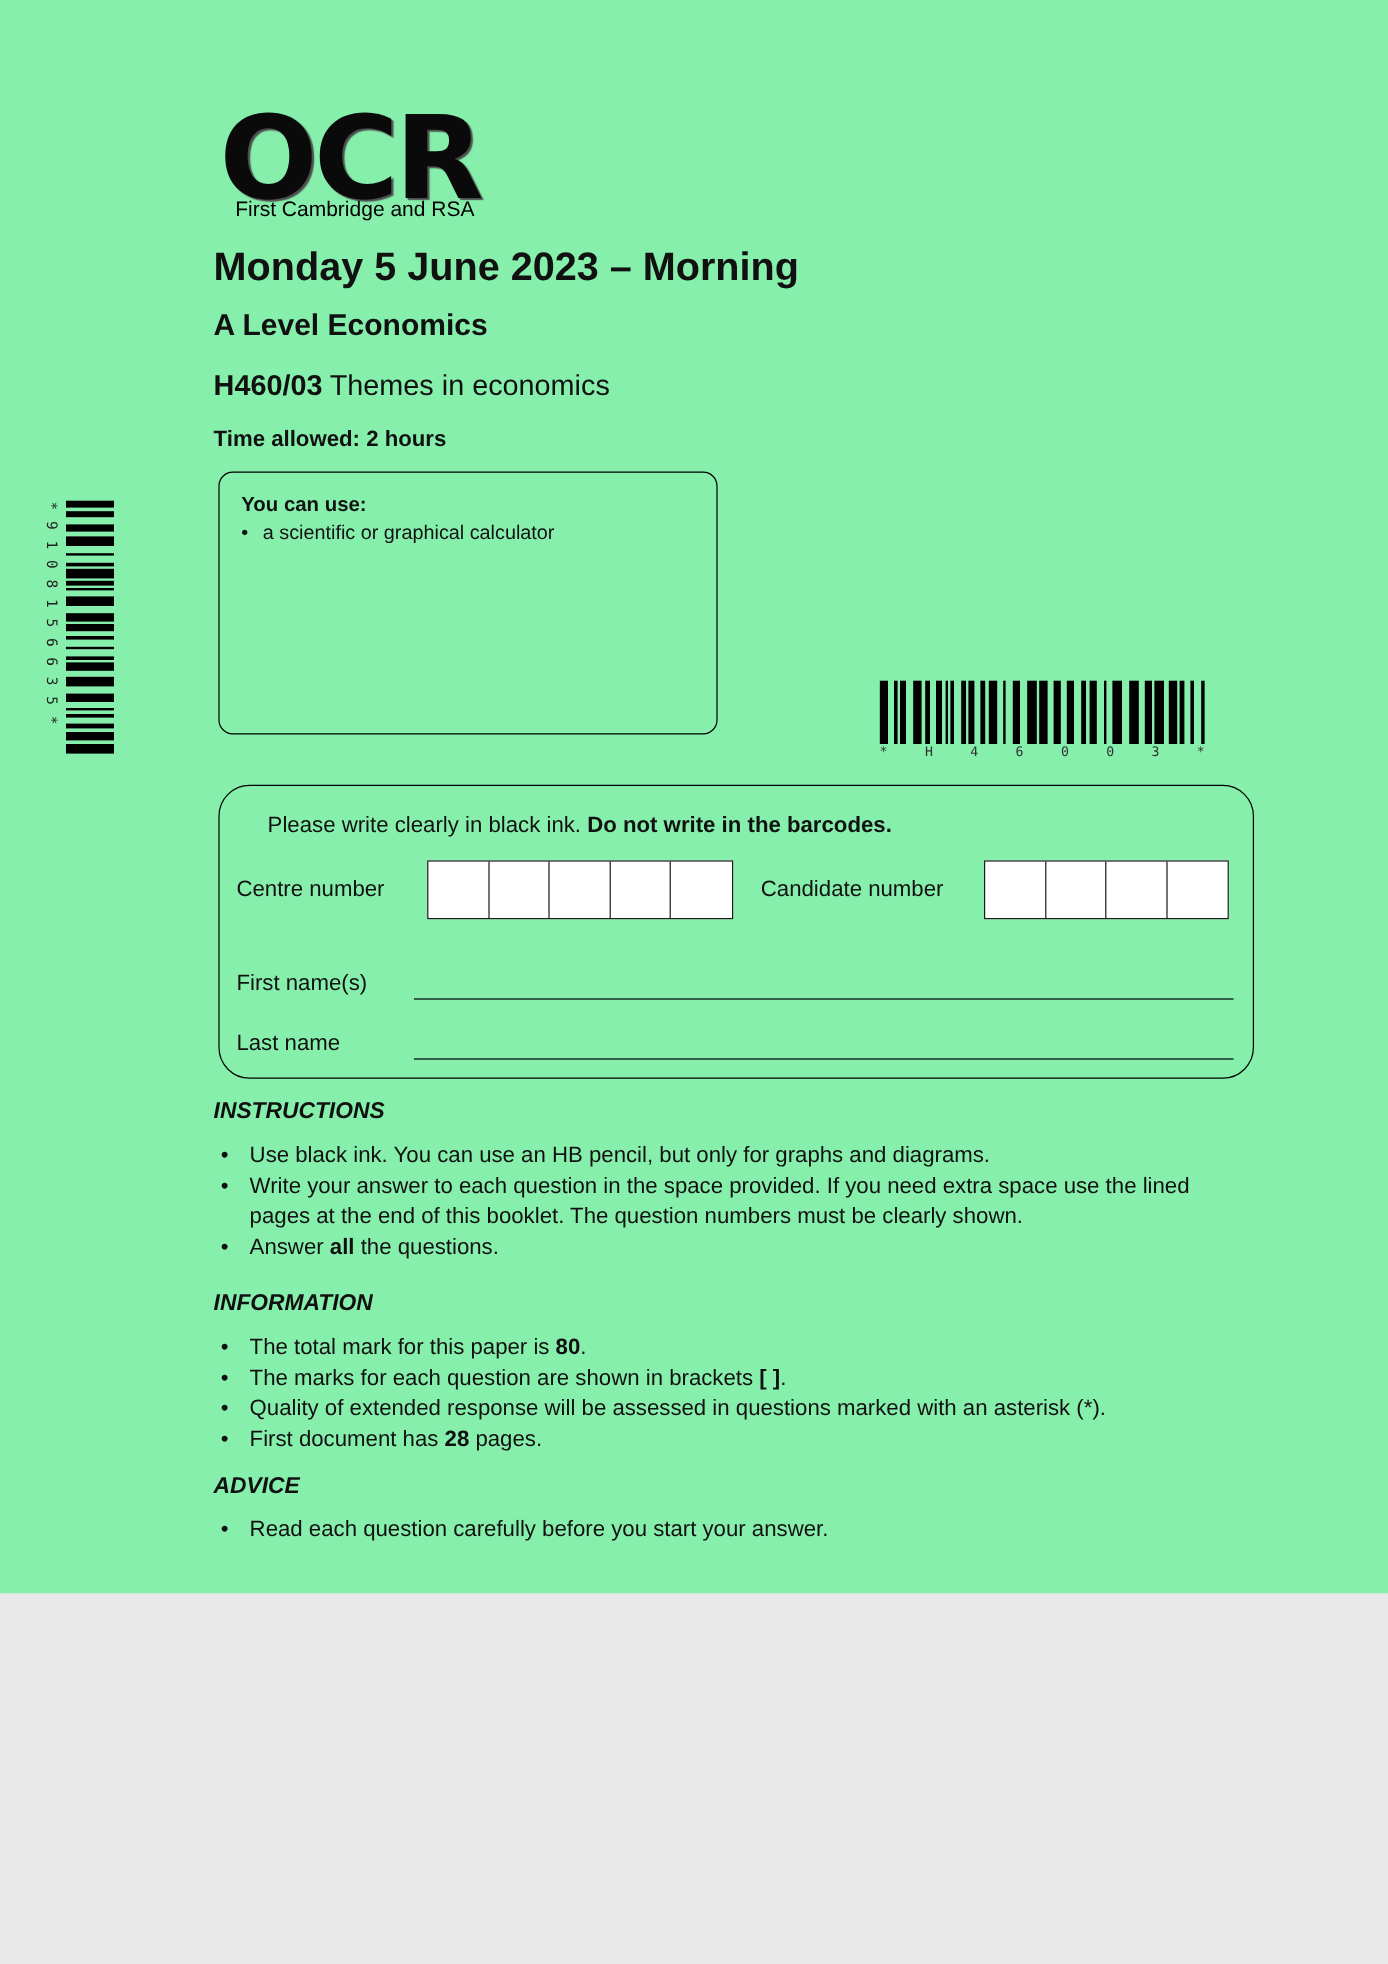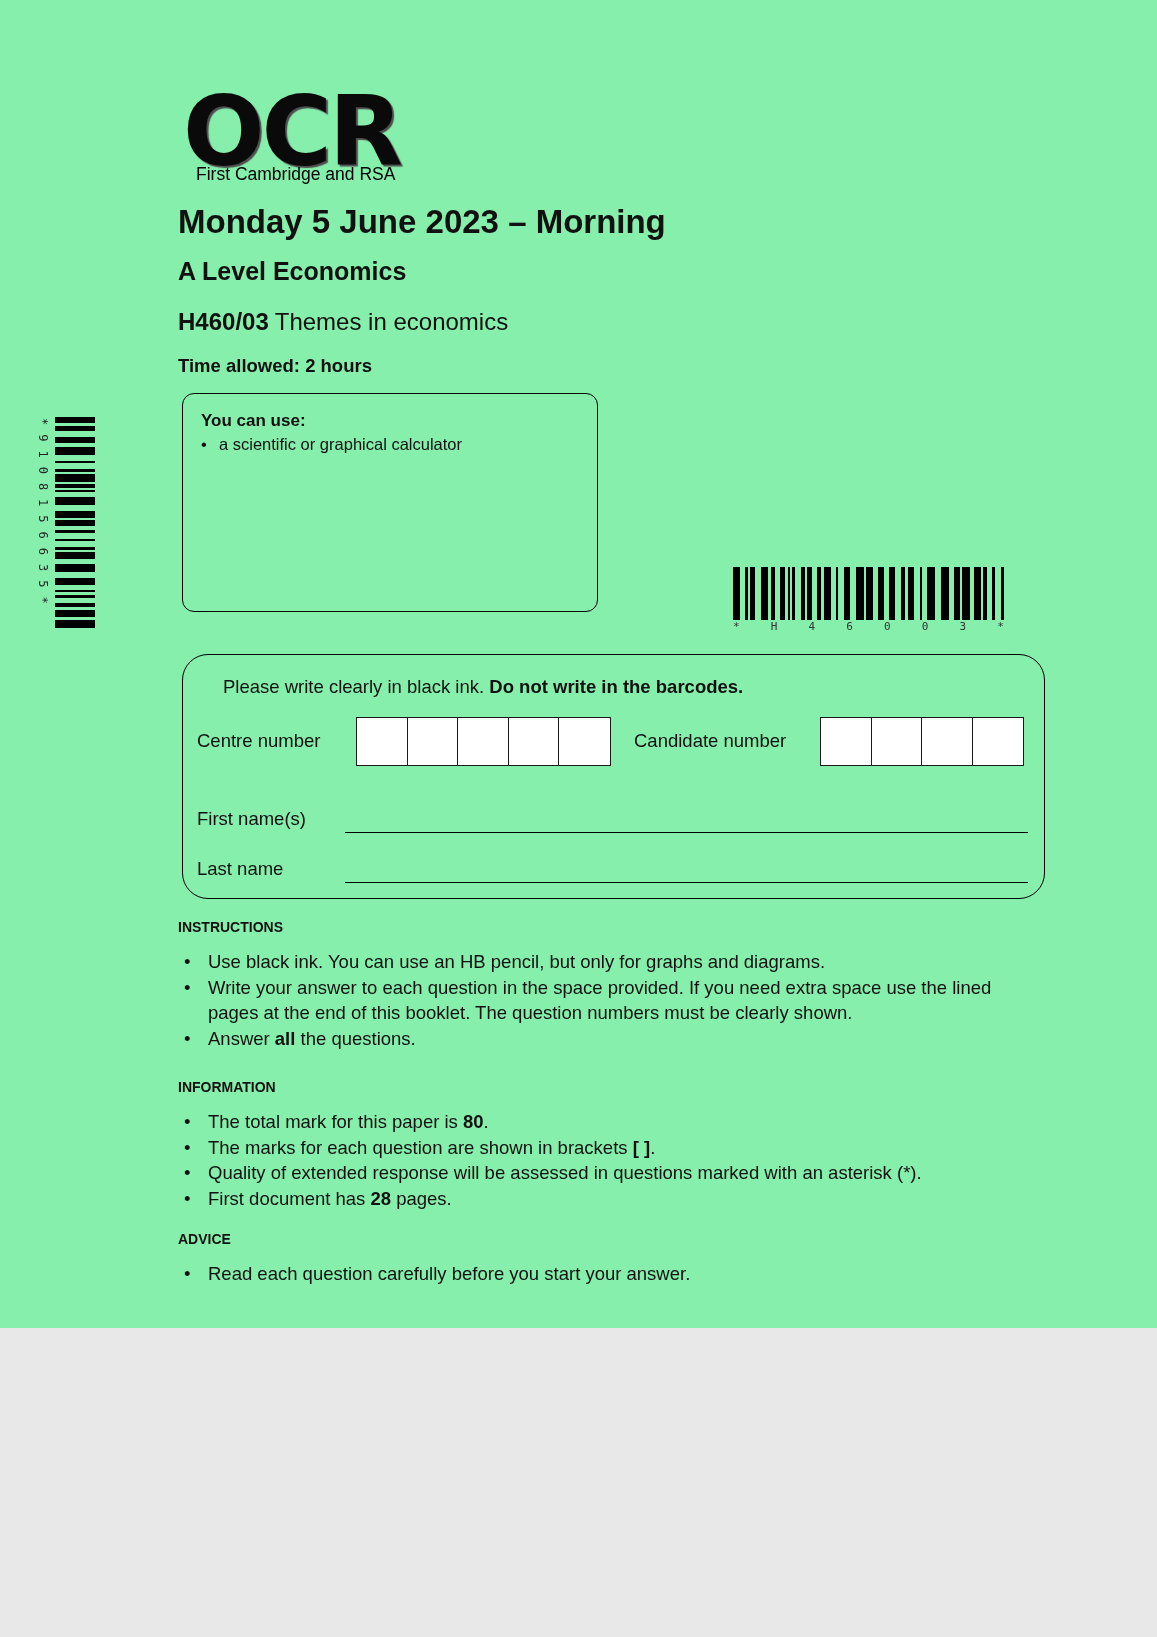--- a/index.html
+++ b/index.html
@@ -73,21 +73,21 @@
   #last-name-label { left:197px; top:858px; }
   .write-line { height:0; border-bottom:1.5px solid #000; }
   #first-name-line { left:345px; top:832px; width:683px; }
   #last-name-line { left:345px; top:882px; width:683px; }
 
   
   .section { left:178px; width:860px; }
   #instructions-section { top:914px; }
   #information-section { top:1074px; }
   #advice-section { top:1226px; }
-  .section-heading { font-size:14px; font-weight:bold; line-height:26px; margin-bottom:9px; }
+  .section-heading { font-size:19px; font-weight:bold; line-height:26px; margin-bottom:9px;font-style:italic; }
   .bullets { list-style:none; width:846px; }
   .bullets li { display:flex; font-size:18.5px; line-height:25.5px; }
   .bullets .dot { width:30px; flex:none; padding-left:6px; }
   .bullets .txt { flex:1; }
 
   
   #footer-left { left:150px; top:1478px; font-size:16px; line-height:24.5px; white-space:pre; }
   #footer-charity { left:510px; top:1479px; font-size:16px; }
   #turn-over { right:114px; top:1496px; font-size:19px; font-weight:bold; }
 </style>

